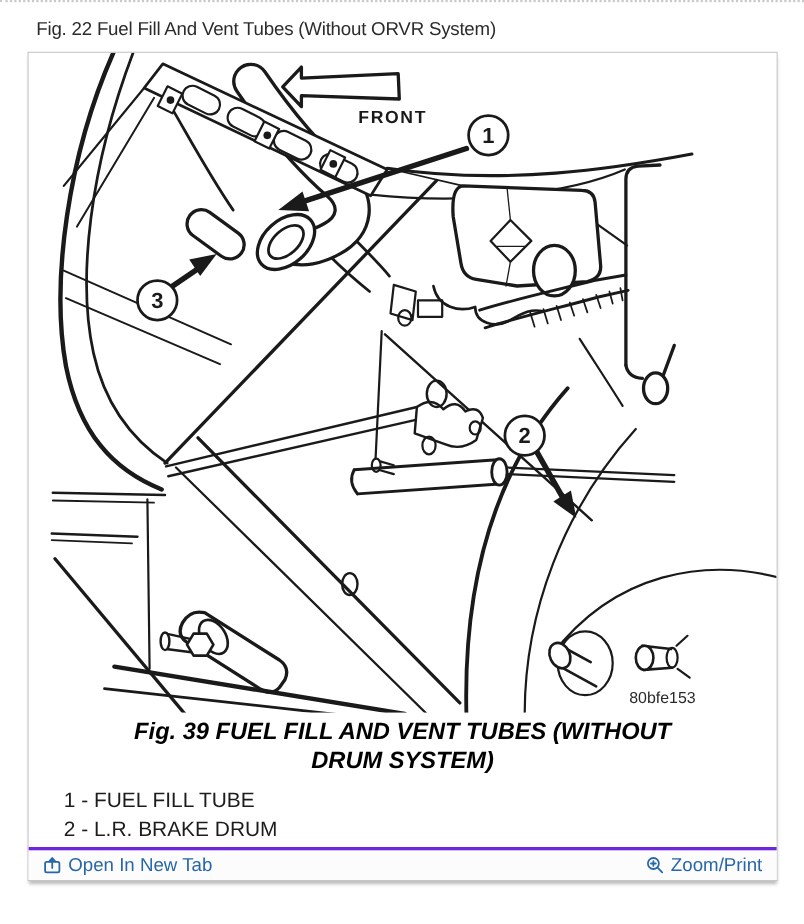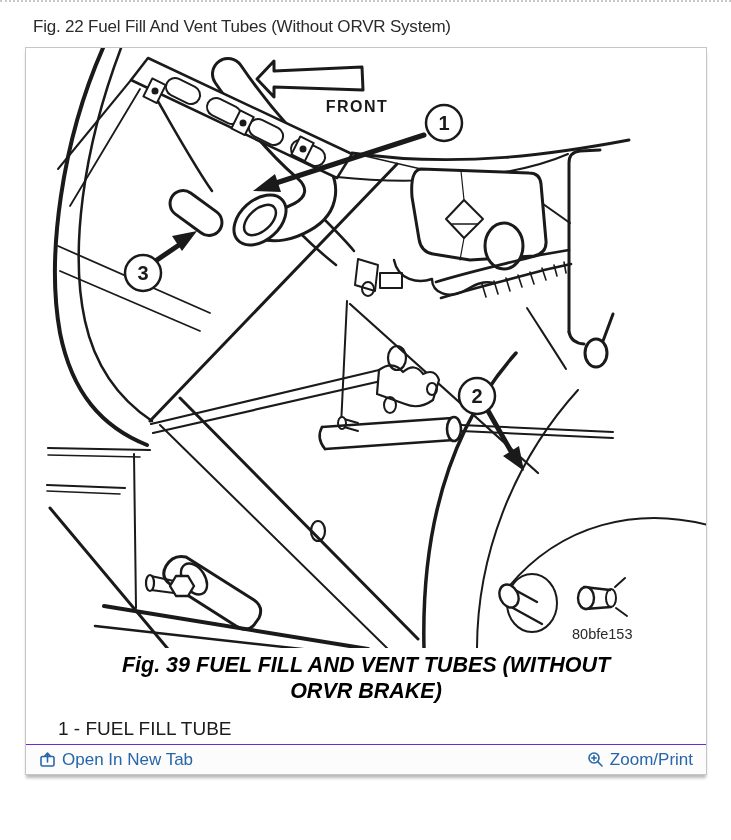--- a/index.html
+++ b/index.html
@@ -43,21 +43,21 @@
   }
   ul.legend {
     list-style:none;
     margin:12px 0 0 32px;
     font-size:19px;
     line-height:26px;
     color:#1c1c1c;
   }
   .figure-footer {
     margin-top:2px;
-    border-top:1px solid #6d28d9;
+    border-top:3px solid #6d28d9;
     height:30px;
     background:#fcfcfc;
     display:flex;
     align-items:center;
     justify-content:space-between;
     padding:0 13px;
   }
   .figure-footer a {
     color:#2766a8;
     text-decoration:none;
@@ -266,25 +266,26 @@
         <circle cx="477" cy="395" r="18" stroke-width="2.5" fill="#ffffff"></circle>
         <text x="477" y="402" text-anchor="middle" font-size="20" font-weight="bold" fill="#1a1a1a" stroke="none" font-family="Liberation Sans, sans-serif">2</text>
       </g>
 
       <text x="572" y="638" font-size="14.5" fill="#2a2a2a" stroke="none" font-family="Liberation Sans, sans-serif">80bfe153</text>
     </svg>
   </div>
 
   <div class="caption">
     <div>Fig. 39 FUEL FILL AND VENT TUBES (WITHOUT</div>
-    <div>ORVR BRAKE)</div>
+    <div>DRUM SYSTEM)</div>
   </div>
 
   <ul class="legend">
     <li>1 - FUEL FILL TUBE</li>
+    <li>2 - L.R. BRAKE DRUM</li>
   </ul>
 
   <div class="figure-footer">
     <a>
       <span>
         <svg width="17" height="17" viewBox="0 0 17 17" fill="none" stroke="#2766a8" stroke-width="1.6" stroke-linecap="round" stroke-linejoin="round">
           <rect x="2" y="5.5" width="13" height="9.5" rx="1.5"></rect>
           <path d="M 8.5,11 L 8.5,2.5 M 5.8,5 L 8.5,2 L 11.2,5"></path>
         </svg>
       </span>

